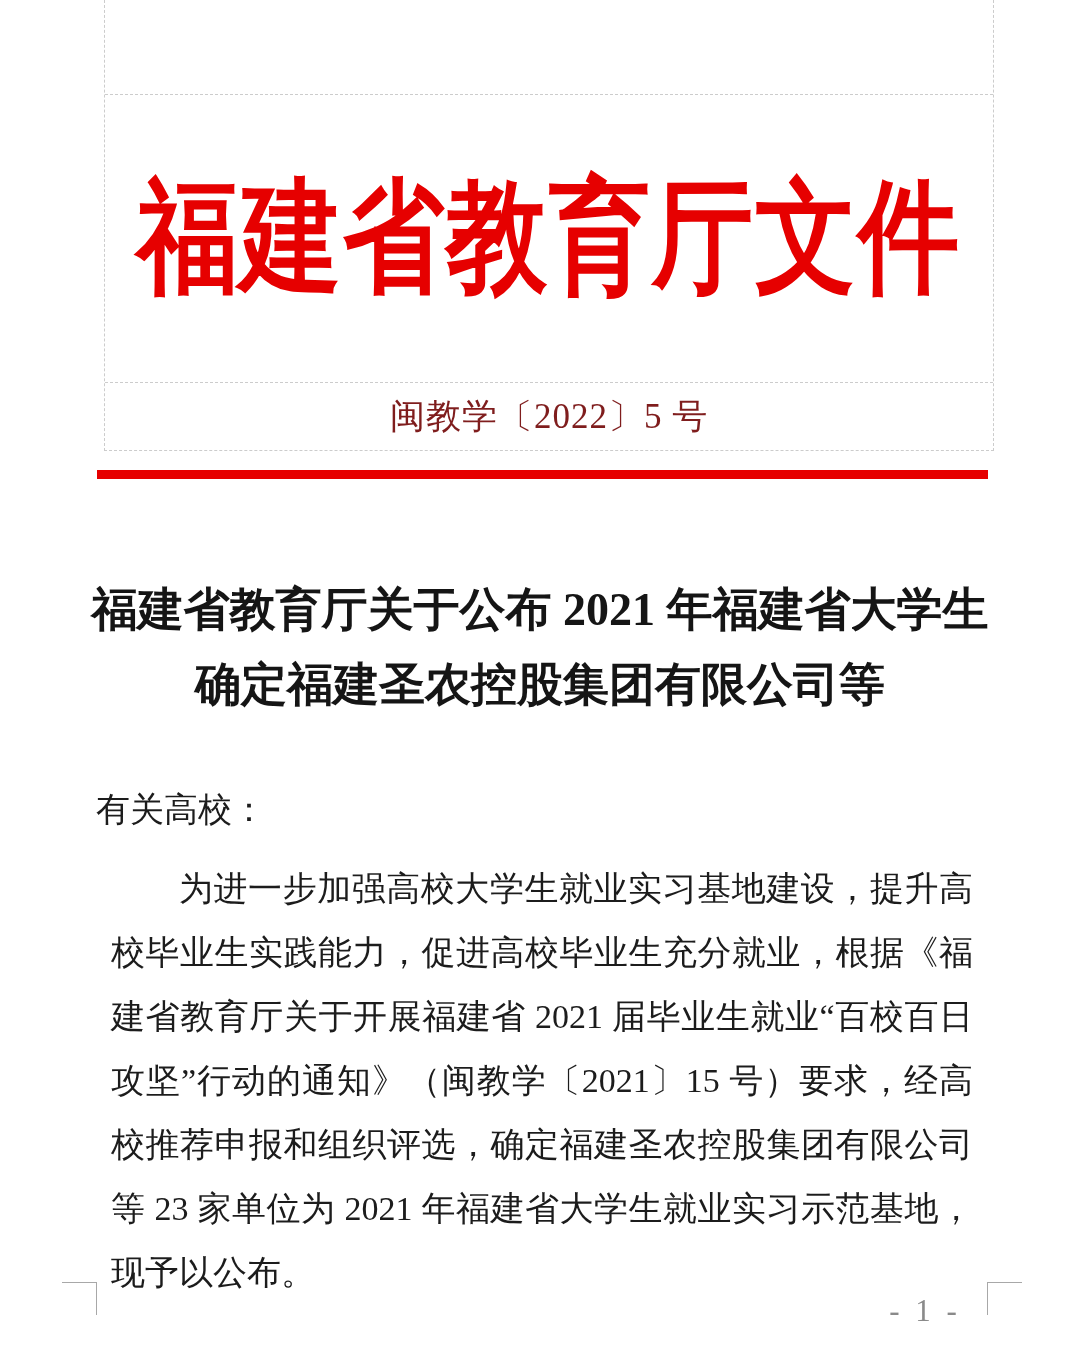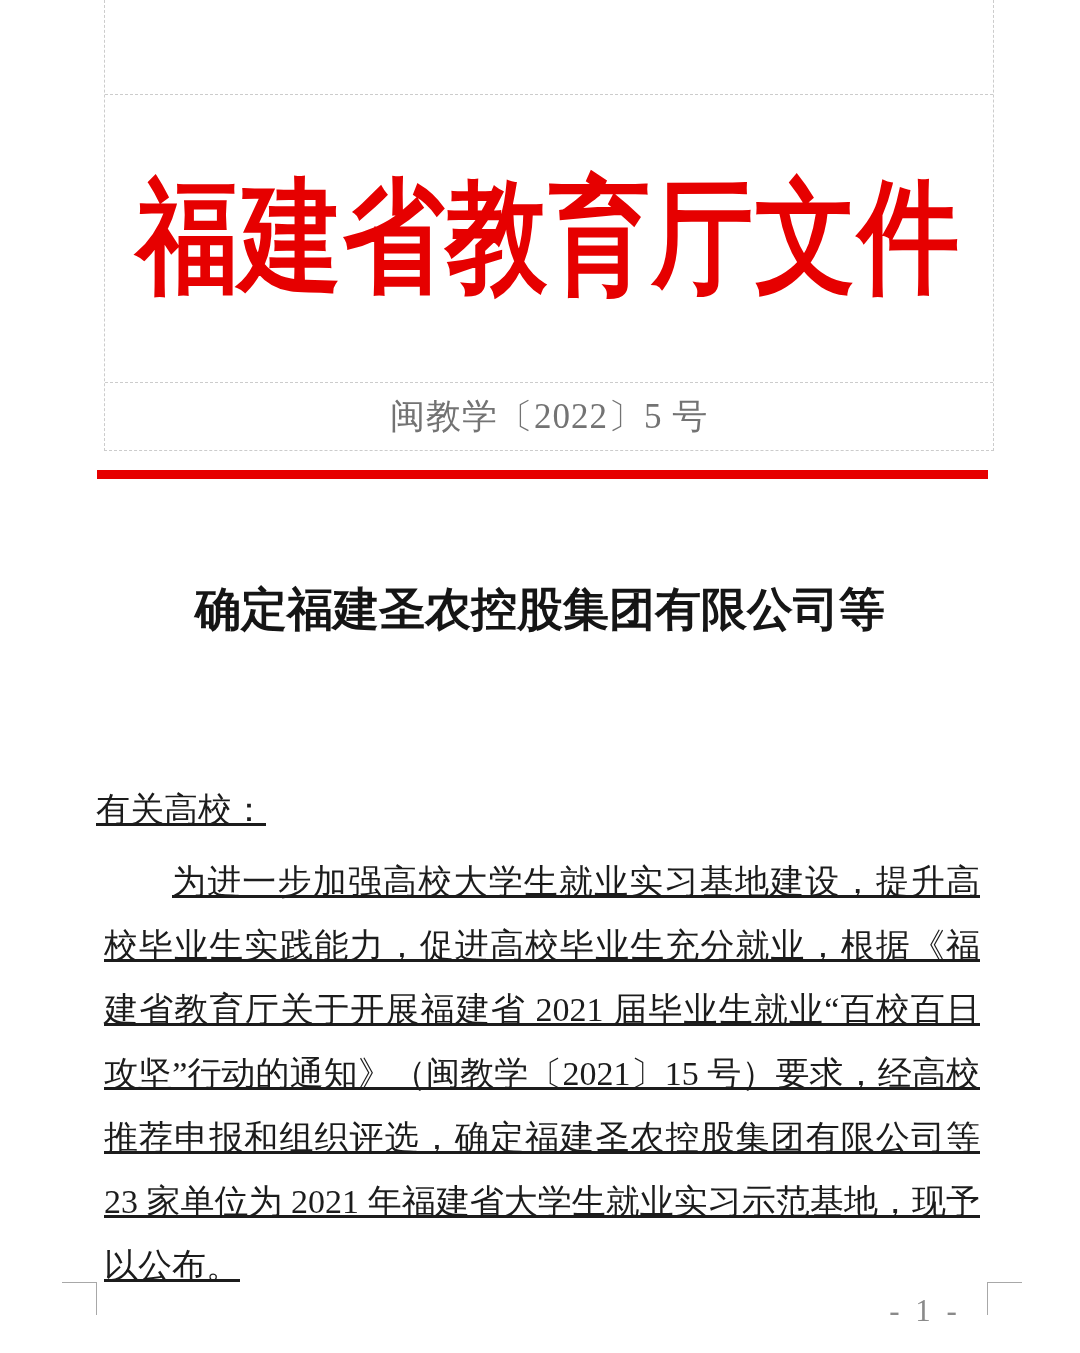--- a/index.html
+++ b/index.html
@@ -46,21 +46,21 @@
     letter-spacing: 2px;
     white-space: nowrap;
     transform: scaleY(1.22);
   }
   .issue-section {
     height: 66px;
     display: flex;
     align-items: center;
     justify-content: center;
     font-size: 35px;
-    color: #737373;
+    color: #7f1d1d;
     letter-spacing: 1px;
   }
 
   
   .red-rule {
     position: absolute;
     left: 97px;
     top: 470px;
     width: 891px;
     height: 9px;
@@ -83,24 +83,23 @@
   
   .doc-body {
     position: absolute;
     left: 96px;
     top: 778px;
     width: 892px;
     font-size: 34px;
     line-height: 64px;
     color: #1c1c1c;
     text-align: justify;
-    text-decoration: underline;
   }
   .salutation { margin: 0; }
-  .paragraph { margin: 8px; text-indent: 2em; }
+  .paragraph { margin: 15px; text-indent: 2em; }
 
   
   .corner-mark {
     position: absolute;
     top: 1282px;
     width: 35px;
     height: 33px;
   }
   .corner-left {
     left: 62px;
@@ -134,20 +133,21 @@
       <span class="banner-text">福建省教育厅文件</span>
     </div>
     <div class="issue-section">
       <span class="issue-text">闽教学〔2022〕5 号</span>
     </div>
   </div>
 
   <div class="red-rule"></div>
 
   <div class="doc-title">
+    <div class="doc-title-line">福建省教育厅关于公布 2021 年福建省大学生</div>
     <div class="doc-title-line">确定福建圣农控股集团有限公司等</div>
   </div>
 
   <div class="doc-body">
     <p class="salutation">有关高校：</p>
     <p class="paragraph">为进一步加强高校大学生就业实习基地建设，提升高校毕业生实践能力，促进高校毕业生充分就业，根据《福建省教育厅关于开展福建省 2021 届毕业生就业“百校百日攻坚”行动的通知》（闽教学〔2021〕15 号）要求，经高校推荐申报和组织评选，确定福建圣农控股集团有限公司等 23 家单位为 2021 年福建省大学生就业实习示范基地，现予以公布。</p>
   </div>
 
   <div class="corner-mark corner-left"></div>
   <div class="corner-mark corner-right"></div>

